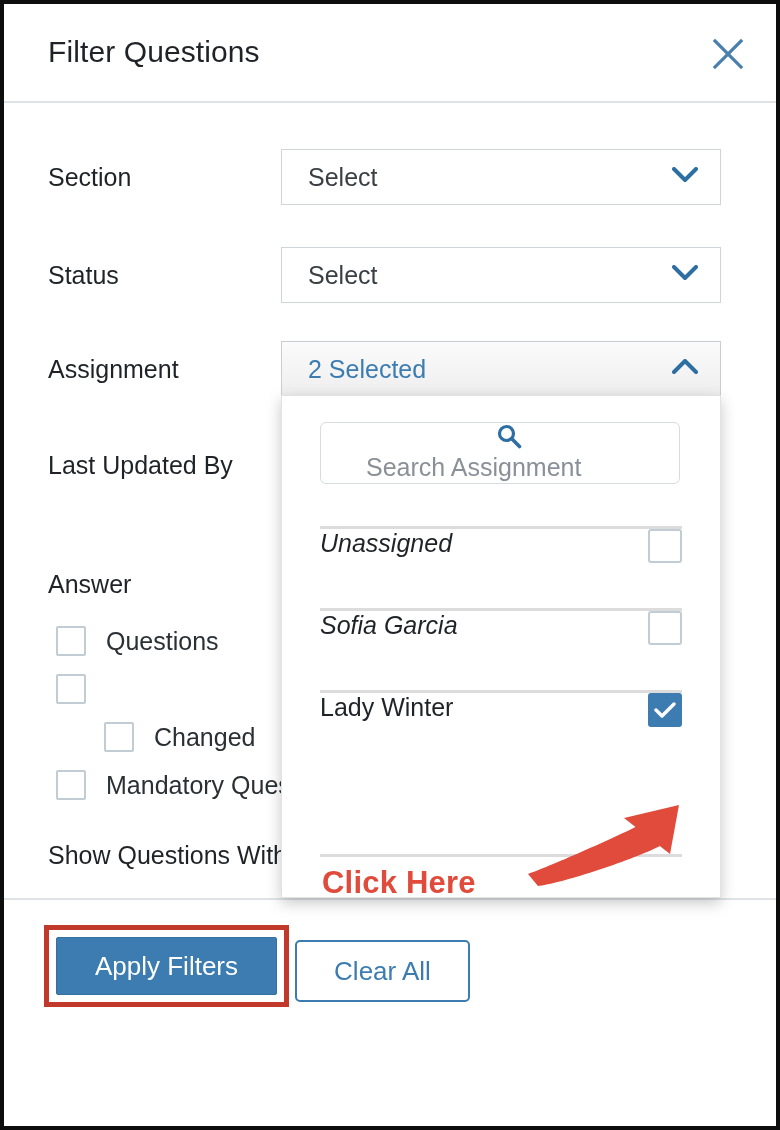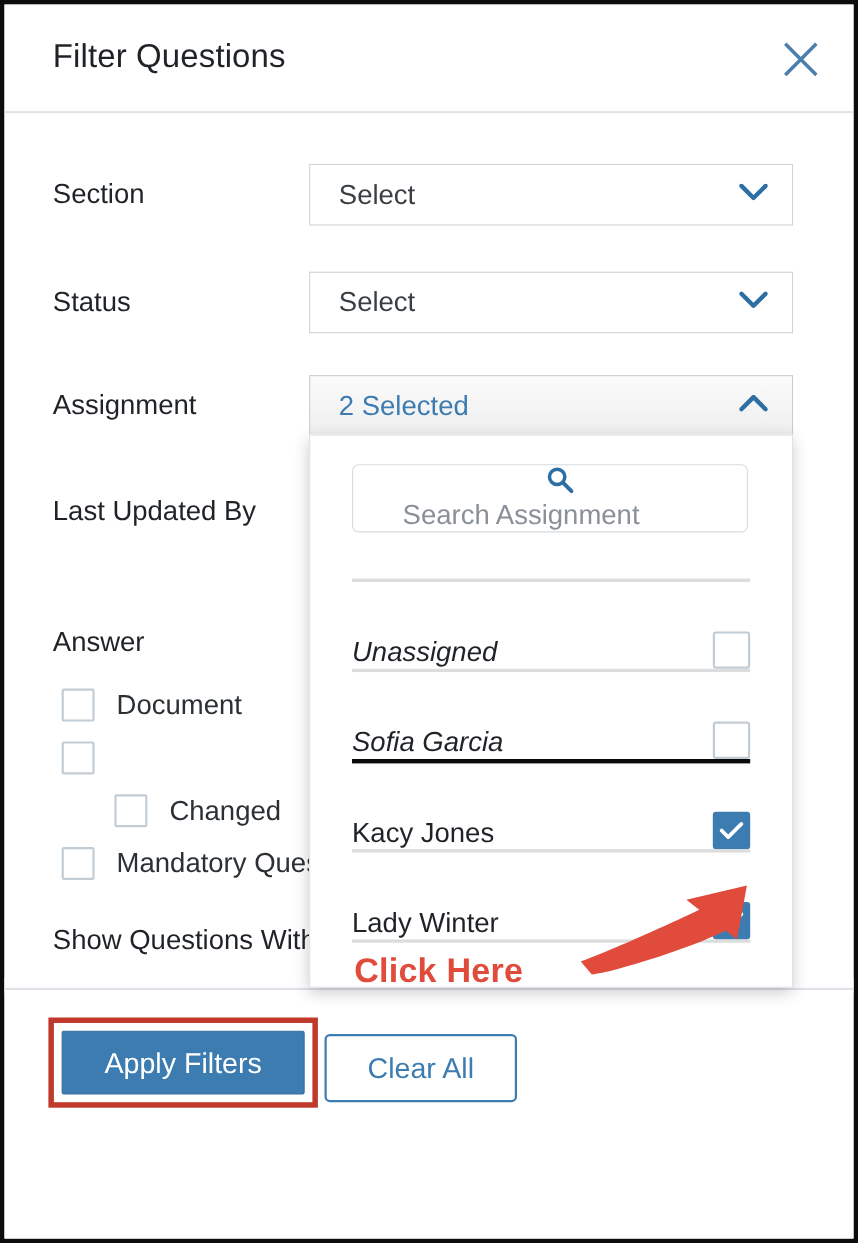--- a/index.html
+++ b/index.html
@@ -198,21 +198,21 @@
     position: absolute;
     left: 0;
     top: 130px;
     width: 438px;
   }
   .opt-row {
     position: relative;
     height: 82px;
     margin: 0 38px;
     display: flex;
-    align-items: flex-end;
+    align-items: flex-start;
     justify-content: space-between;
     border-top: 3px solid #dcdcdc;
     cursor: pointer;
   }
   .opt-row.strong-sep { border-top: 4px solid #0a0a0a; }
   .opt-label {
     font-size: 25px;
     color: #1f2327;
     white-space: nowrap;
   }
@@ -362,21 +362,21 @@
     </div>
 
     <div class="field-row" style="top:334px;">
       <div class="field-label">Last Updated By</div>
     </div>
 
     <div class="group-heading" style="top:467px;">Answer</div>
 
     <div class="cb-row" style="top:518px;">
       <span class="cb-box"></span>
-      <span class="cb-text">Document</span>
+      <span class="cb-text">Questions</span>
     </div>
     <div class="cb-row" style="top:566px;">
       <span class="cb-box"></span>
     </div>
     <div class="cb-row" style="top:614px;padding-left:48px;">
       <span class="cb-box"></span>
       <span class="cb-text">Changed</span>
     </div>
     <div class="cb-row" style="top:662px;">
       <span class="cb-box"></span>
@@ -422,28 +422,20 @@
         </span>
       </div>
 
       <div class="opt-row">
         <span class="opt-label italic">Sofia Garcia</span>
         <span class="opt-cb">
           
         </span>
       </div>
 
-      <div class="opt-row strong-sep">
-        <span class="opt-label">Kacy Jones</span>
-        <span class="opt-cb checked">
-          <svg width="22" height="18" viewBox="0 0 22 18">
-              <polyline points="2,9 8,15 20,3" fill="none" stroke="#ffffff" stroke-width="3.4" stroke-linecap="round" stroke-linejoin="round"></polyline>
-            </svg>
-        </span>
-      </div>
 
       <div class="opt-row">
         <span class="opt-label">Lady Winter</span>
         <span class="opt-cb checked">
           <svg width="22" height="18" viewBox="0 0 22 18">
               <polyline points="2,9 8,15 20,3" fill="none" stroke="#ffffff" stroke-width="3.4" stroke-linecap="round" stroke-linejoin="round"></polyline>
             </svg>
         </span>
       </div>
 

